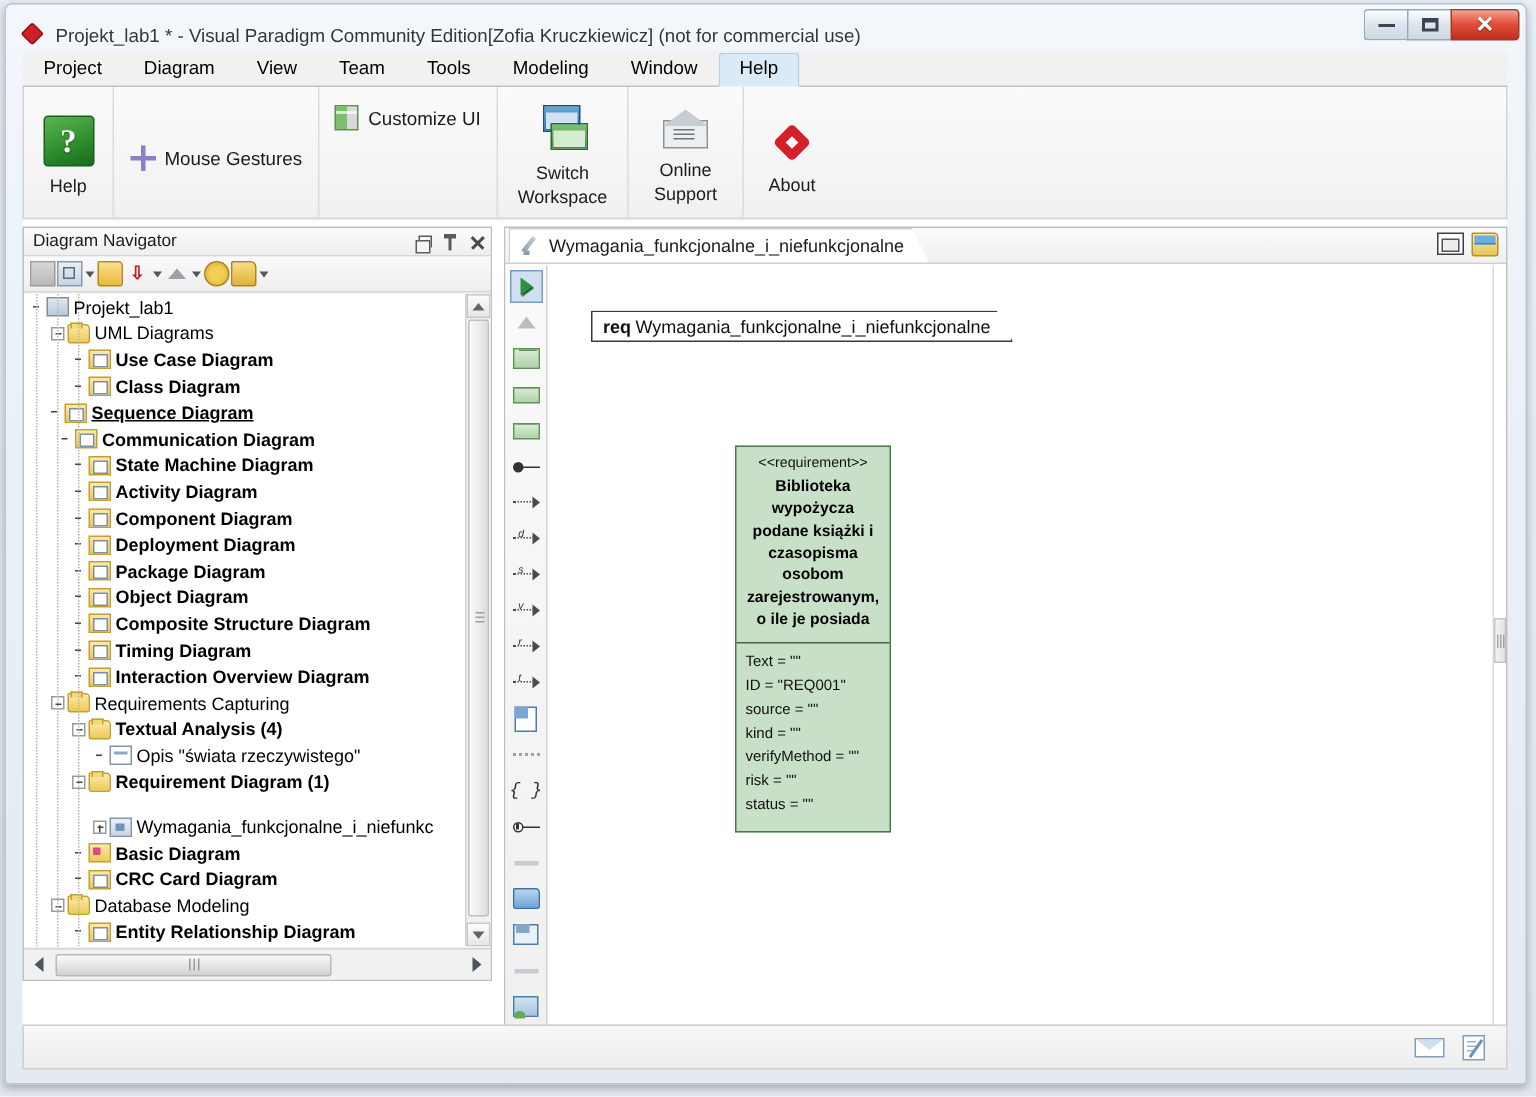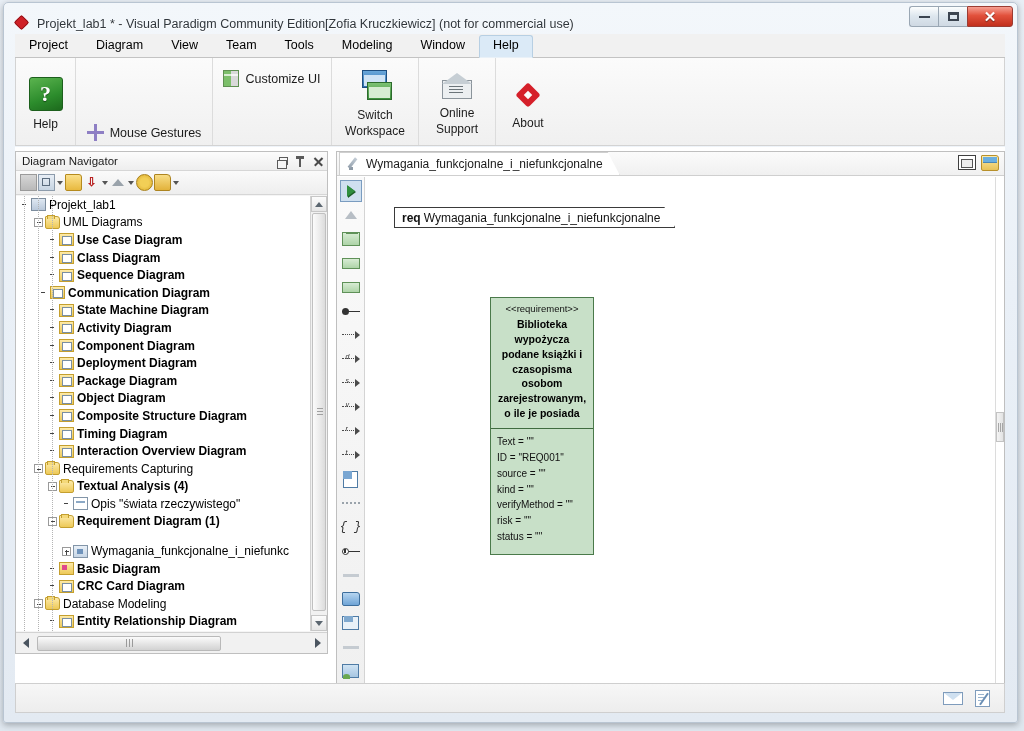--- a/index.html
+++ b/index.html
@@ -660,21 +660,21 @@
       <div class="menu-item active">Help</div>
     </div>
 
     <div id="ribbon">
       <div class="ribbon-group" style="width:60px;">
         <div class="big-btn">
           <div class="ic-help">?</div>
           <div class="lbl">Help</div>
         </div>
       </div>
-      <div class="ribbon-group" style="width:137px;align-items:flex-end;padding-top:8px;">
+      <div class="ribbon-group" style="width:137px;align-items:center;padding-top:8px;">
         <div class="small-btn">
           <span class="ic-gestures"></span>
           <span class="lbl">Mouse Gestures</span>
         </div>
       </div>
       <div class="ribbon-group" style="width:119px;align-items:flex-start;padding-top:8px;">
         <div class="small-btn">
           <span class="ic-customize"></span>
           <span class="lbl">Customize UI</span>
         </div>
@@ -757,21 +757,21 @@
               <div class="tree-row" style="padding-left: 32px;">
                 <span class="twisty none"></span>
                 <span class="ti ti-diag"></span>
                 <span class="lbl-b">Use Case Diagram</span>
               </div>
               <div class="tree-row" style="padding-left: 32px;">
                 <span class="twisty none"></span>
                 <span class="ti ti-diag"></span>
                 <span class="lbl-b">Class Diagram</span>
               </div>
-              <div class="tree-row" style="padding-left: 32px;">
+              <div class="tree-row" style="padding-left: 16px; text-decoration: underline;">
                 <span class="twisty none"></span>
                 <span class="ti ti-diag"></span>
                 <span class="lbl-b">Sequence Diagram</span>
               </div>
               <div class="tree-row" style="padding-left: 23px;">
                 <span class="twisty none"></span>
                 <span class="ti ti-diag"></span>
                 <span class="lbl-b">Communication Diagram</span>
               </div>
               <div class="tree-row" style="padding-left: 32px;">

